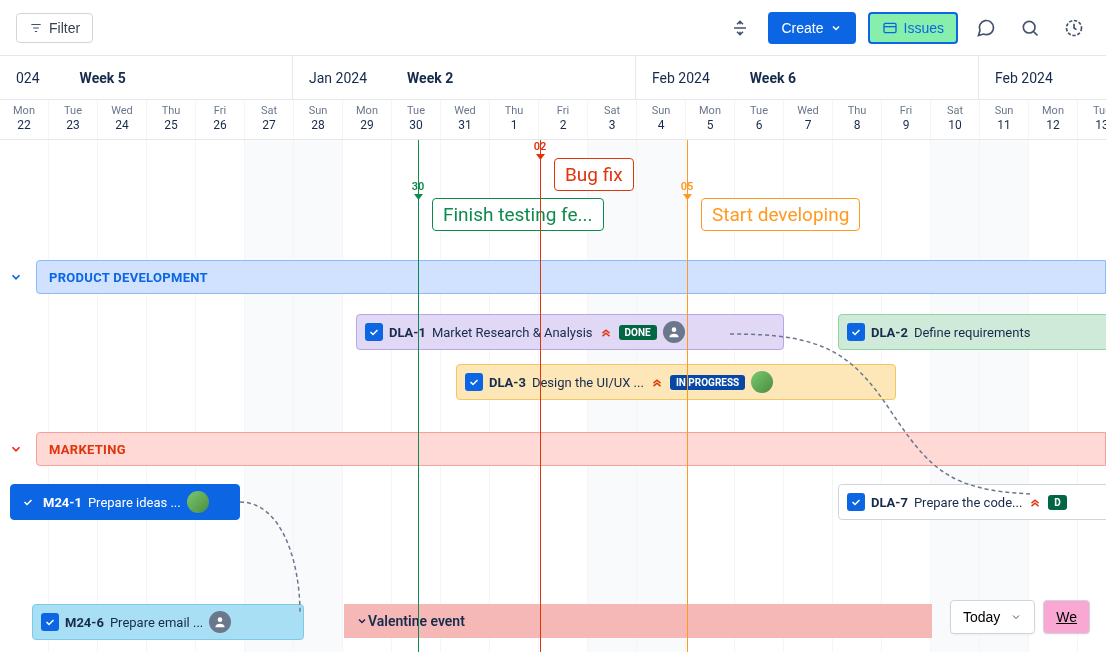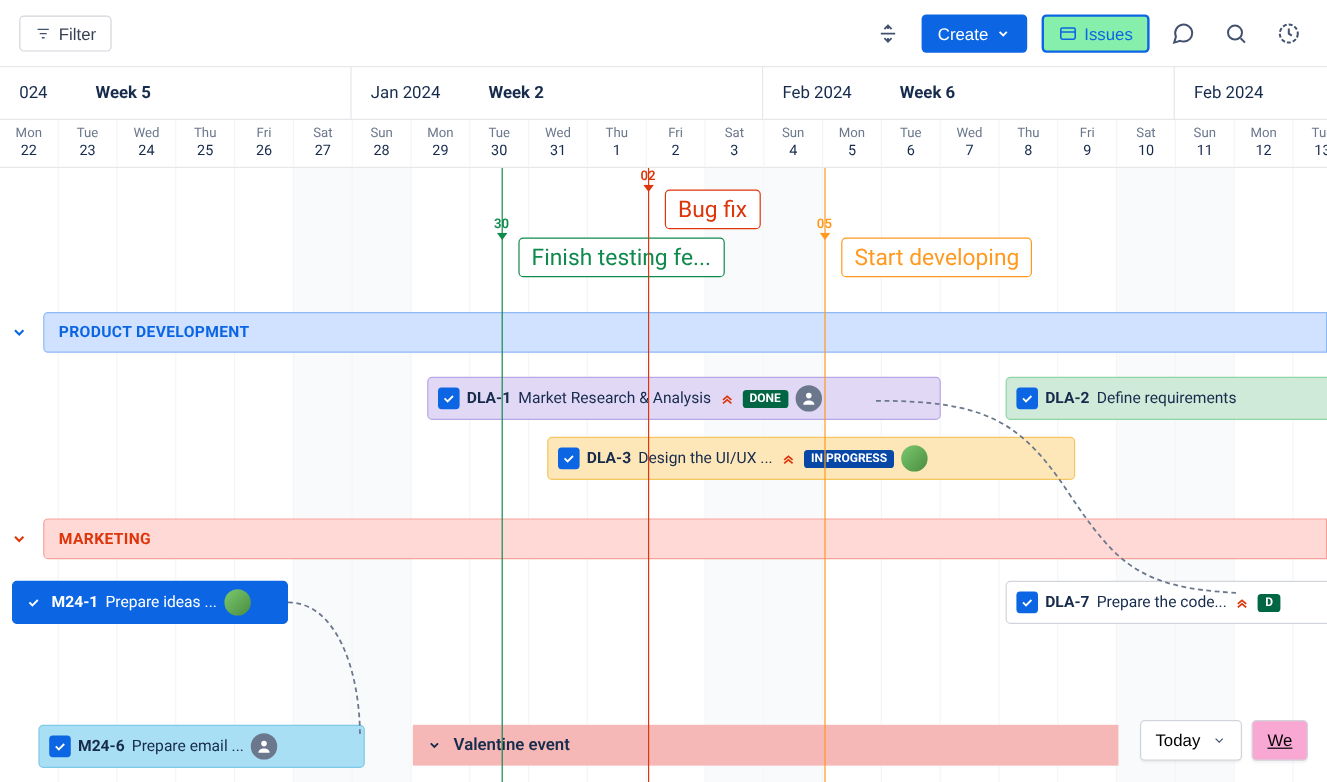--- a/index.html
+++ b/index.html
@@ -27,21 +27,21 @@
 .marker-badge { position: absolute; white-space: nowrap; padding: 4px 10px; border-radius: 4px; font-size: 19px; border: 1px solid; background: #fff; }
 .swimlane-header { position: absolute; left: 36px; right: 0; height: 34px; border-radius: 4px 0 0 4px; display: flex; align-items: center; padding: 0 12px; font-size: 13px; font-weight: 700; letter-spacing: 0.3px; }
 .swimlane-chevron { position: absolute; left: 6px; width: 20px; height: 20px; display: flex; align-items: center; justify-content: center; cursor: pointer; }
 .task-bar { position: absolute; height: 36px; border-radius: 4px; display: flex; align-items: center; padding: 0 8px; gap: 6px; font-size: 13px; overflow: hidden; white-space: nowrap; }
 .task-check { width: 18px; height: 18px; background: #0c66e4; border-radius: 3px; display: flex; align-items: center; justify-content: center; flex-shrink: 0; }
 .task-key { font-weight: 700; }
 .task-title { overflow: hidden; text-overflow: ellipsis; }
 .priority-icon { flex-shrink: 0; }
 .status-badge { padding: 2px 6px; border-radius: 3px; font-size: 10px; font-weight: 700; color: #fff; flex-shrink: 0; }
 .avatar { width: 22px; height: 22px; border-radius: 50%; flex-shrink: 0; background: #6b778c; display: flex; align-items: center; justify-content: center; }
-.event-bar { position: absolute; height: 34px; background: #f6b7b7; display: flex; align-items: center; padding: 0 12px; gap: 10px; font-size: 14px; font-weight: 600; color: #172b4d; }
+.event-bar { position: absolute; height: 34px; background: #f6b7b7; display: flex; align-items: center; padding: 0 12px; font-size: 14px; font-weight: 600; color: #172b4d; }
 .bottom-controls { position: absolute; right: 16px; bottom: 18px; display: flex; gap: 8px; z-index: 20; }
 .today-btn { display: flex; align-items: center; padding: 8px 12px; border: 1px solid #d1d5db; background: #fff; border-radius: 4px; font-size: 14px; cursor: pointer; gap: 10px; box-shadow: 0 1px 2px rgba(0,0,0,0.05); }
 .we-btn { padding: 8px 12px; border: 1px solid #d1d5db; background: #f9a8d4; border-radius: 4px; font-size: 14px; cursor: pointer; box-shadow: 0 1px 2px rgba(0,0,0,0.05); text-decoration: underline; }
 svg.dep { position: absolute; z-index: 3; pointer-events: none; }
 </style>
 </head>
 <body>
 
 <div class="toolbar">
   <button class="filter-btn">

